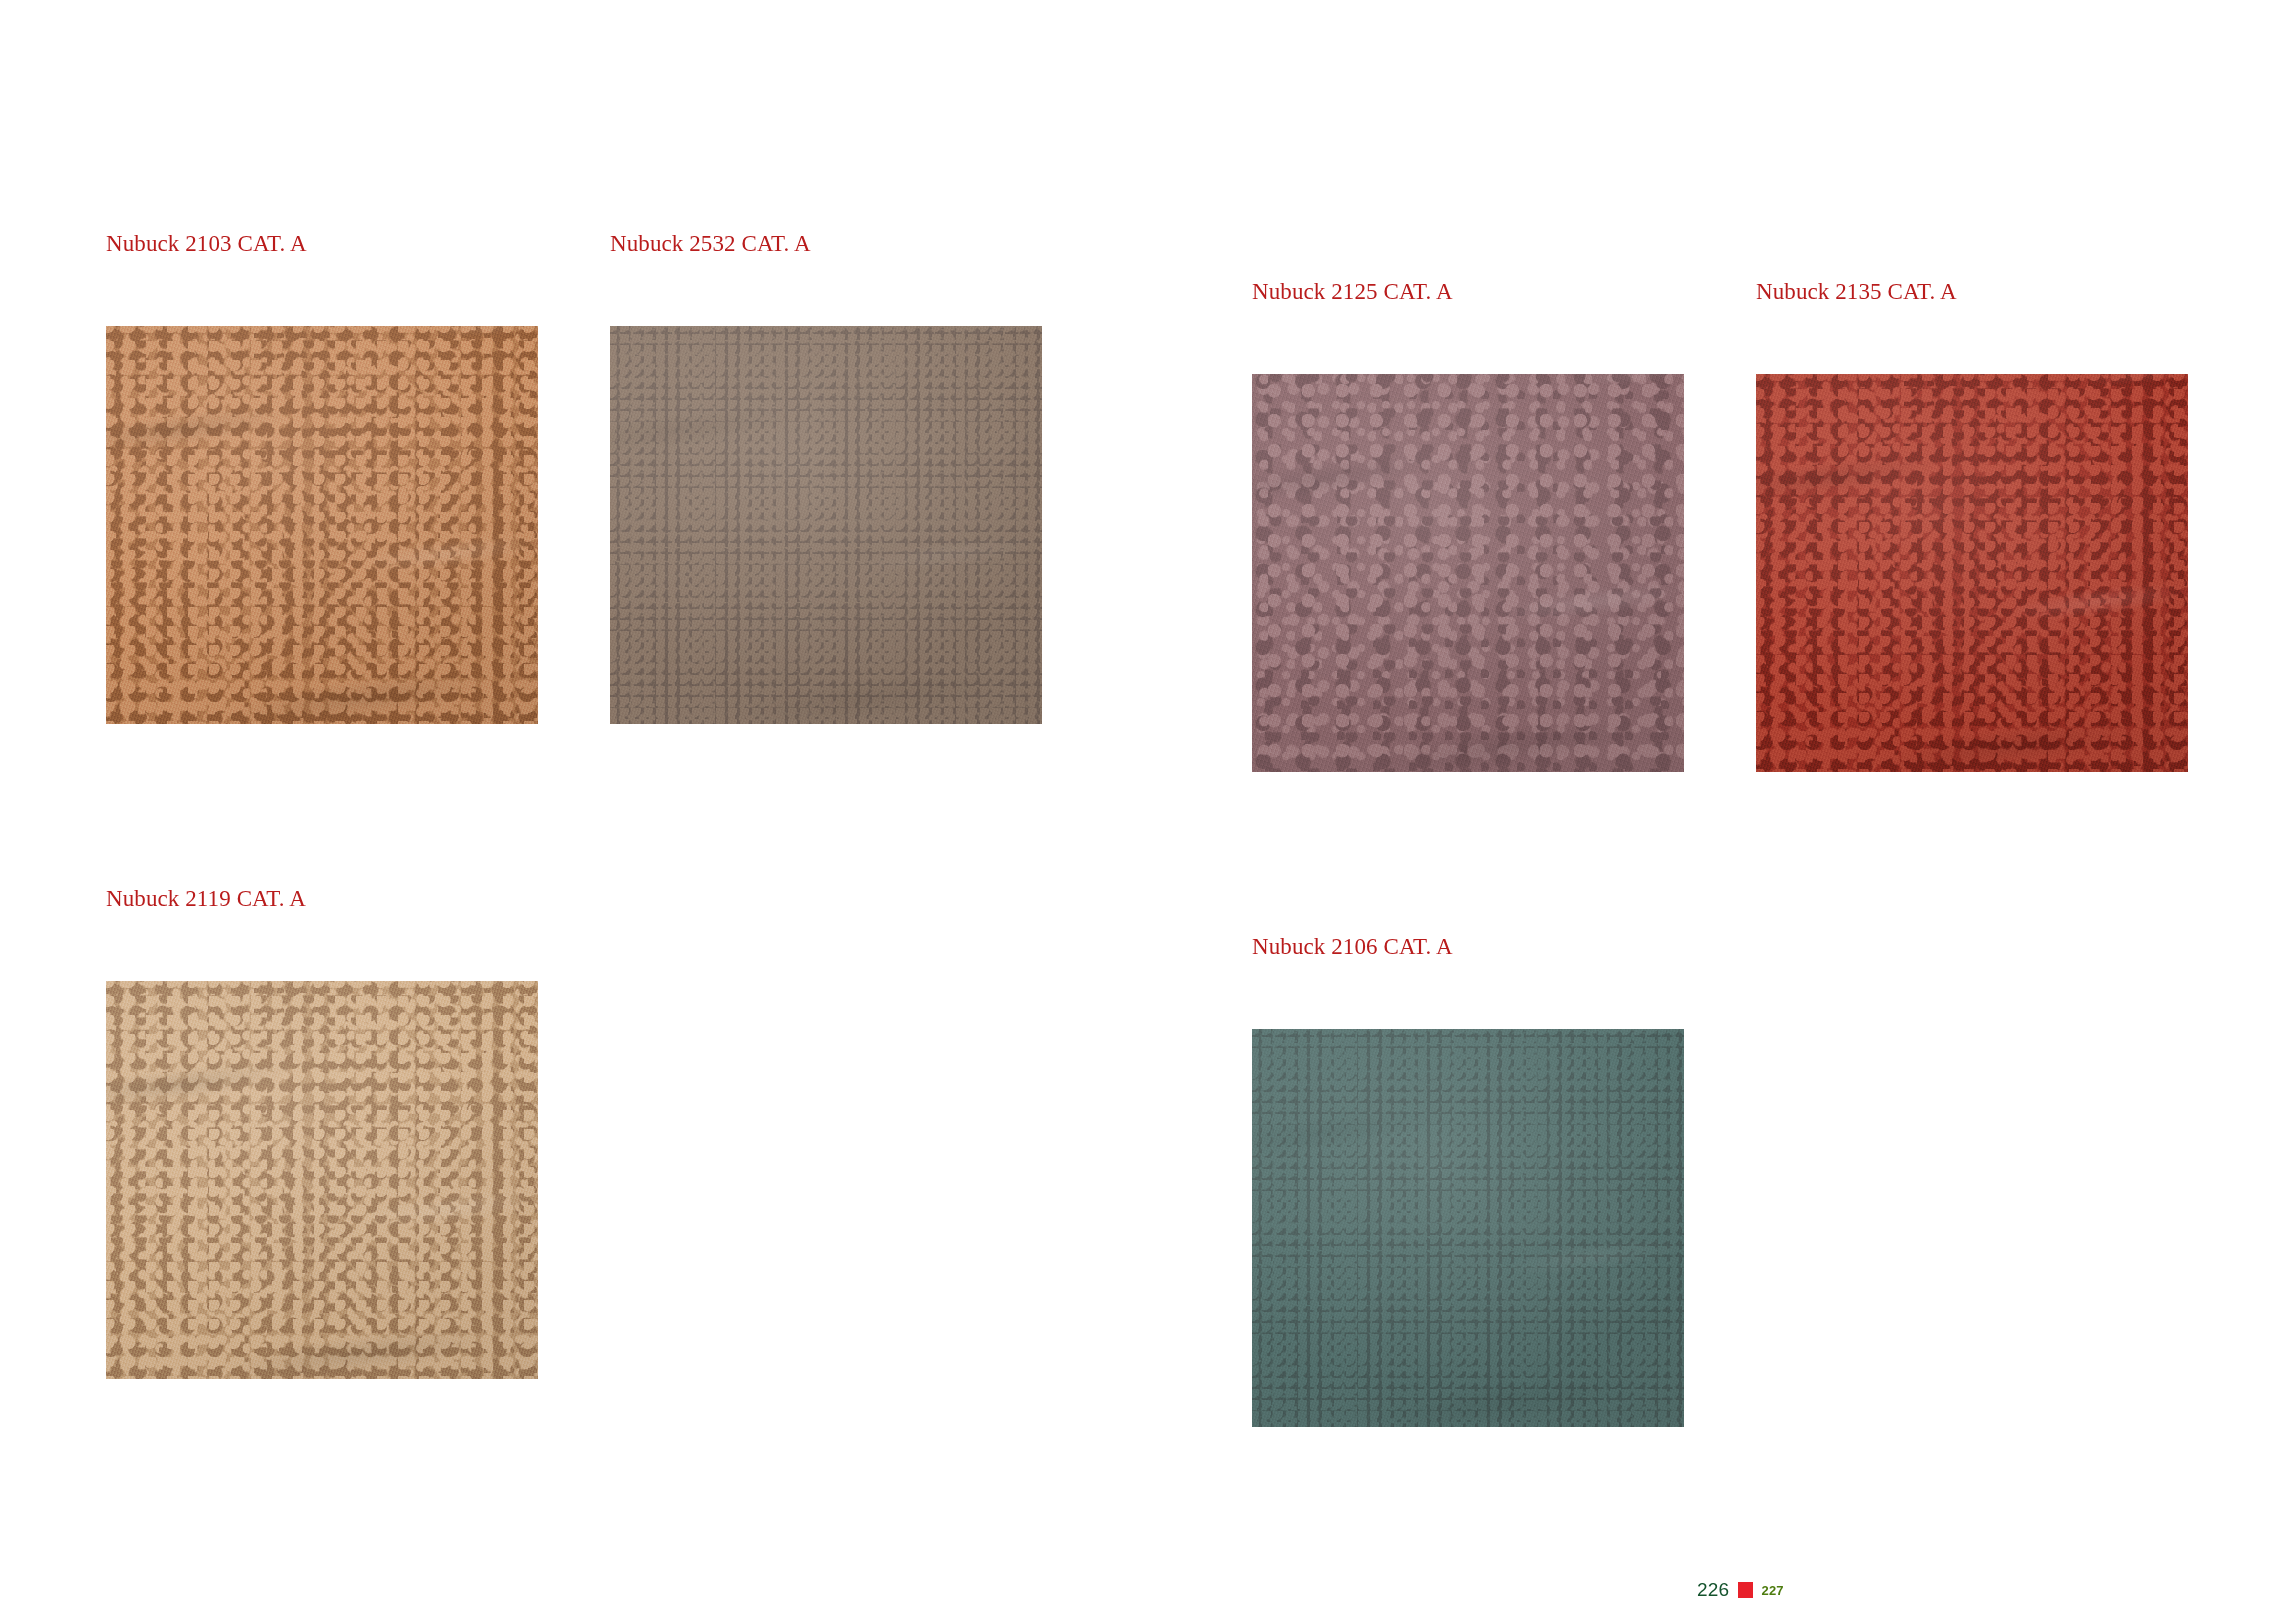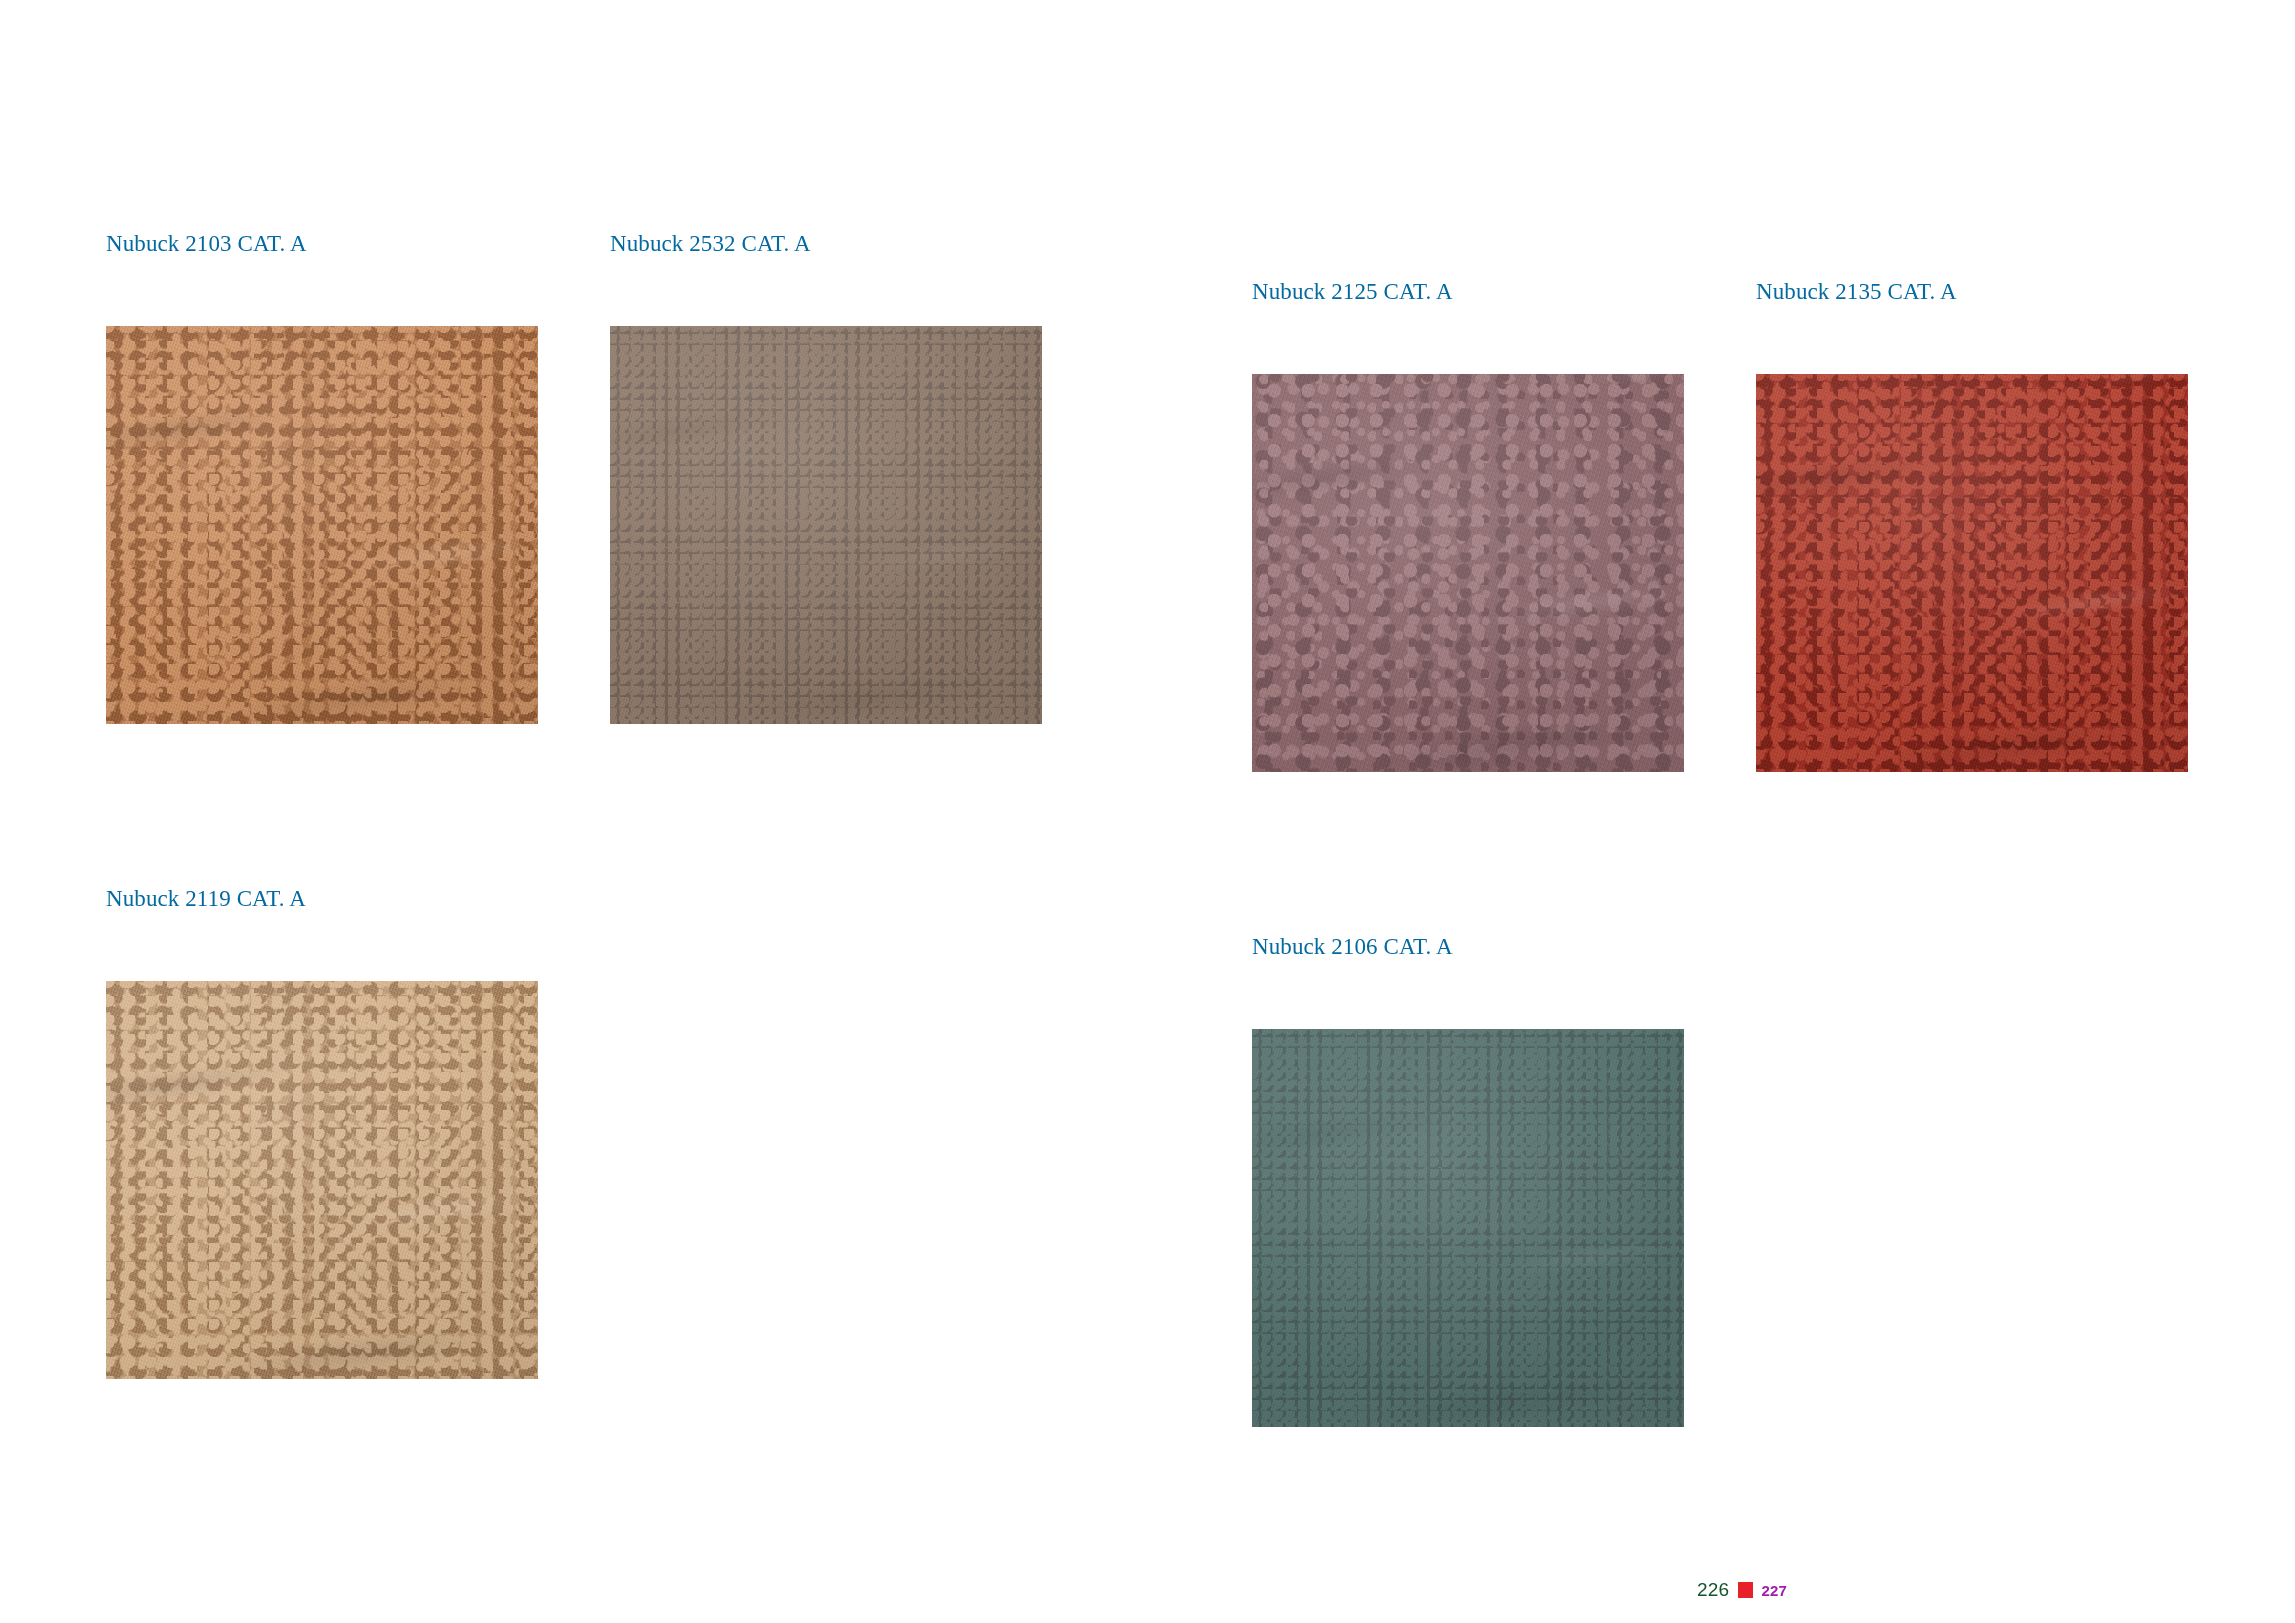--- a/index.html
+++ b/index.html
@@ -51,21 +51,21 @@
   }
 
   .swatch-label {
     position: absolute;
     top: 0;
     left: 0;
     font-family: "Liberation Serif", serif;
     font-size: 23px;
     line-height: 27.5px;
     letter-spacing: 0.1px;
-    color: #0369a1;
+    color: #b91c1c;
     white-space: nowrap;
   }
 
   
   .swatch-tile {
     position: absolute;
     left: 0;
     top: 96px;
     width: 432px;
     height: 398px;
@@ -193,23 +193,23 @@
     color: #14532d;
     letter-spacing: 0.2px;
   }
   .folio-mark {
     width: 15.6px;
     height: 15.6px;
     background: #e8202a;
     display: block;
   }
   .folio-recto {
-    font-size: 15px;
+    font-size: 13px;
     font-weight: bold;
-    color: #a21caf;
+    color: #4d7c0f;
     letter-spacing: 0.2px;
   }
 </style>
 </head>
 <body>
 
 <div class="spread">
 
   <div class="page-half page-left">
     <div class="swatch-grid grid-left">

